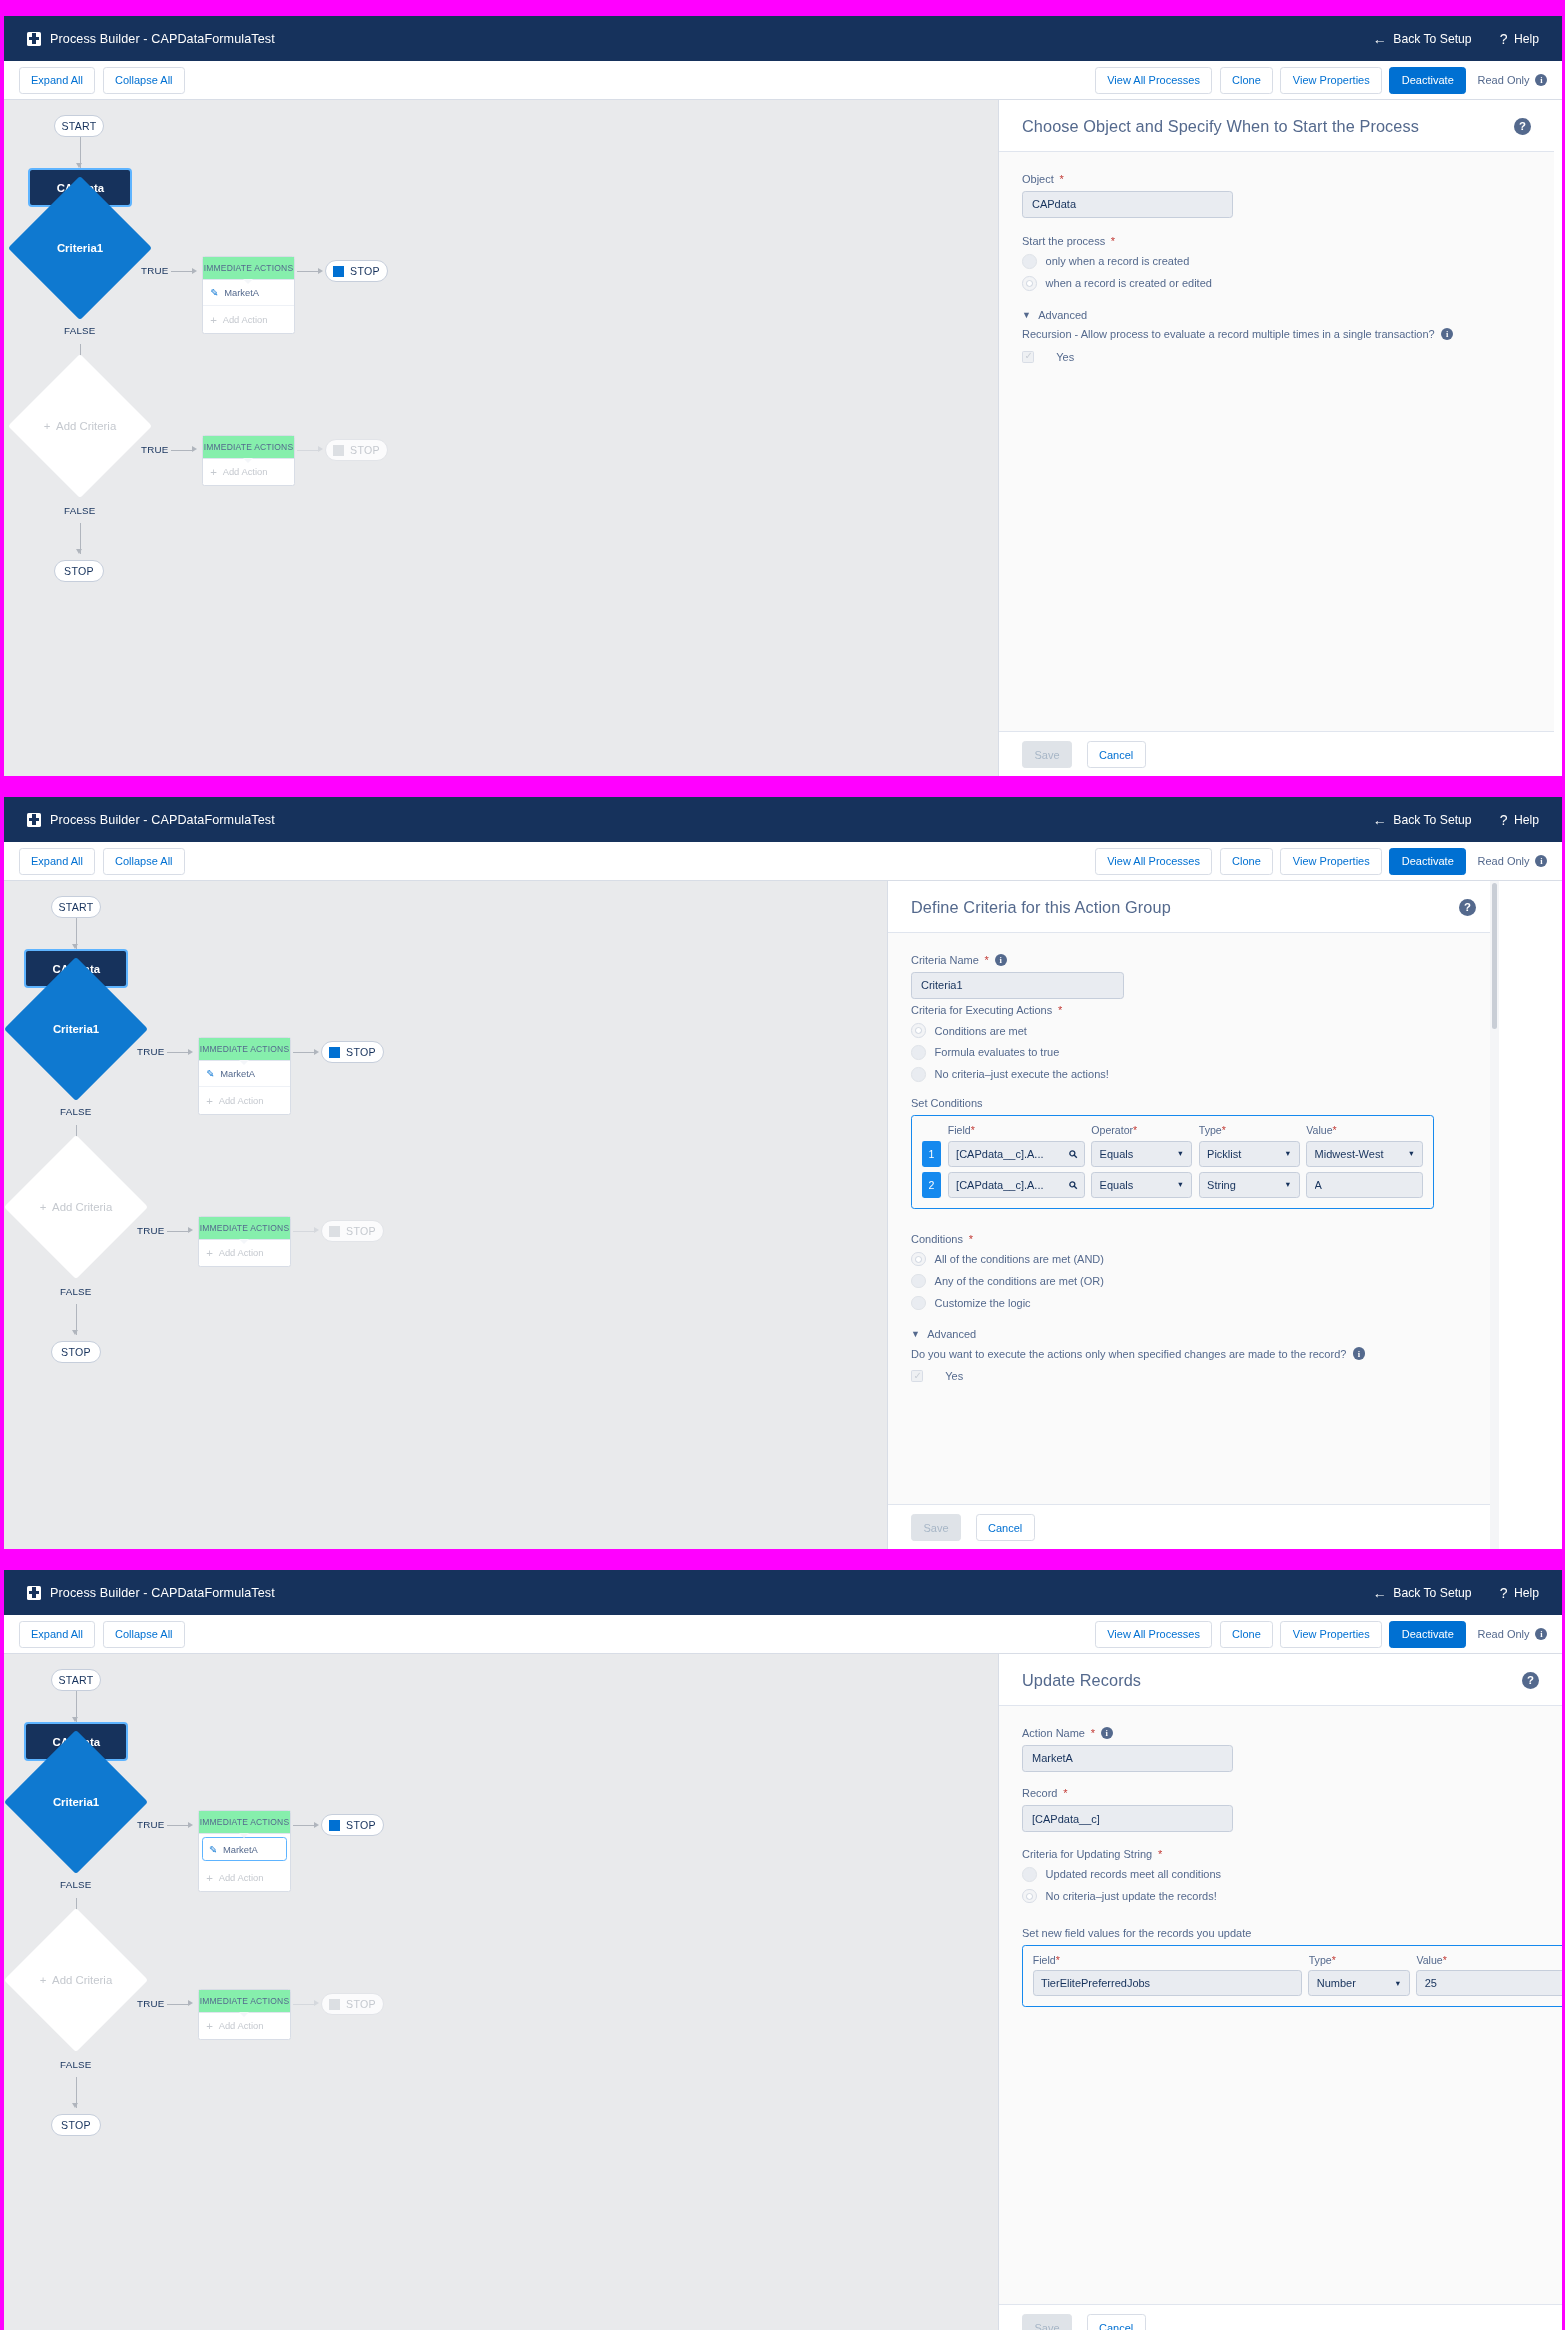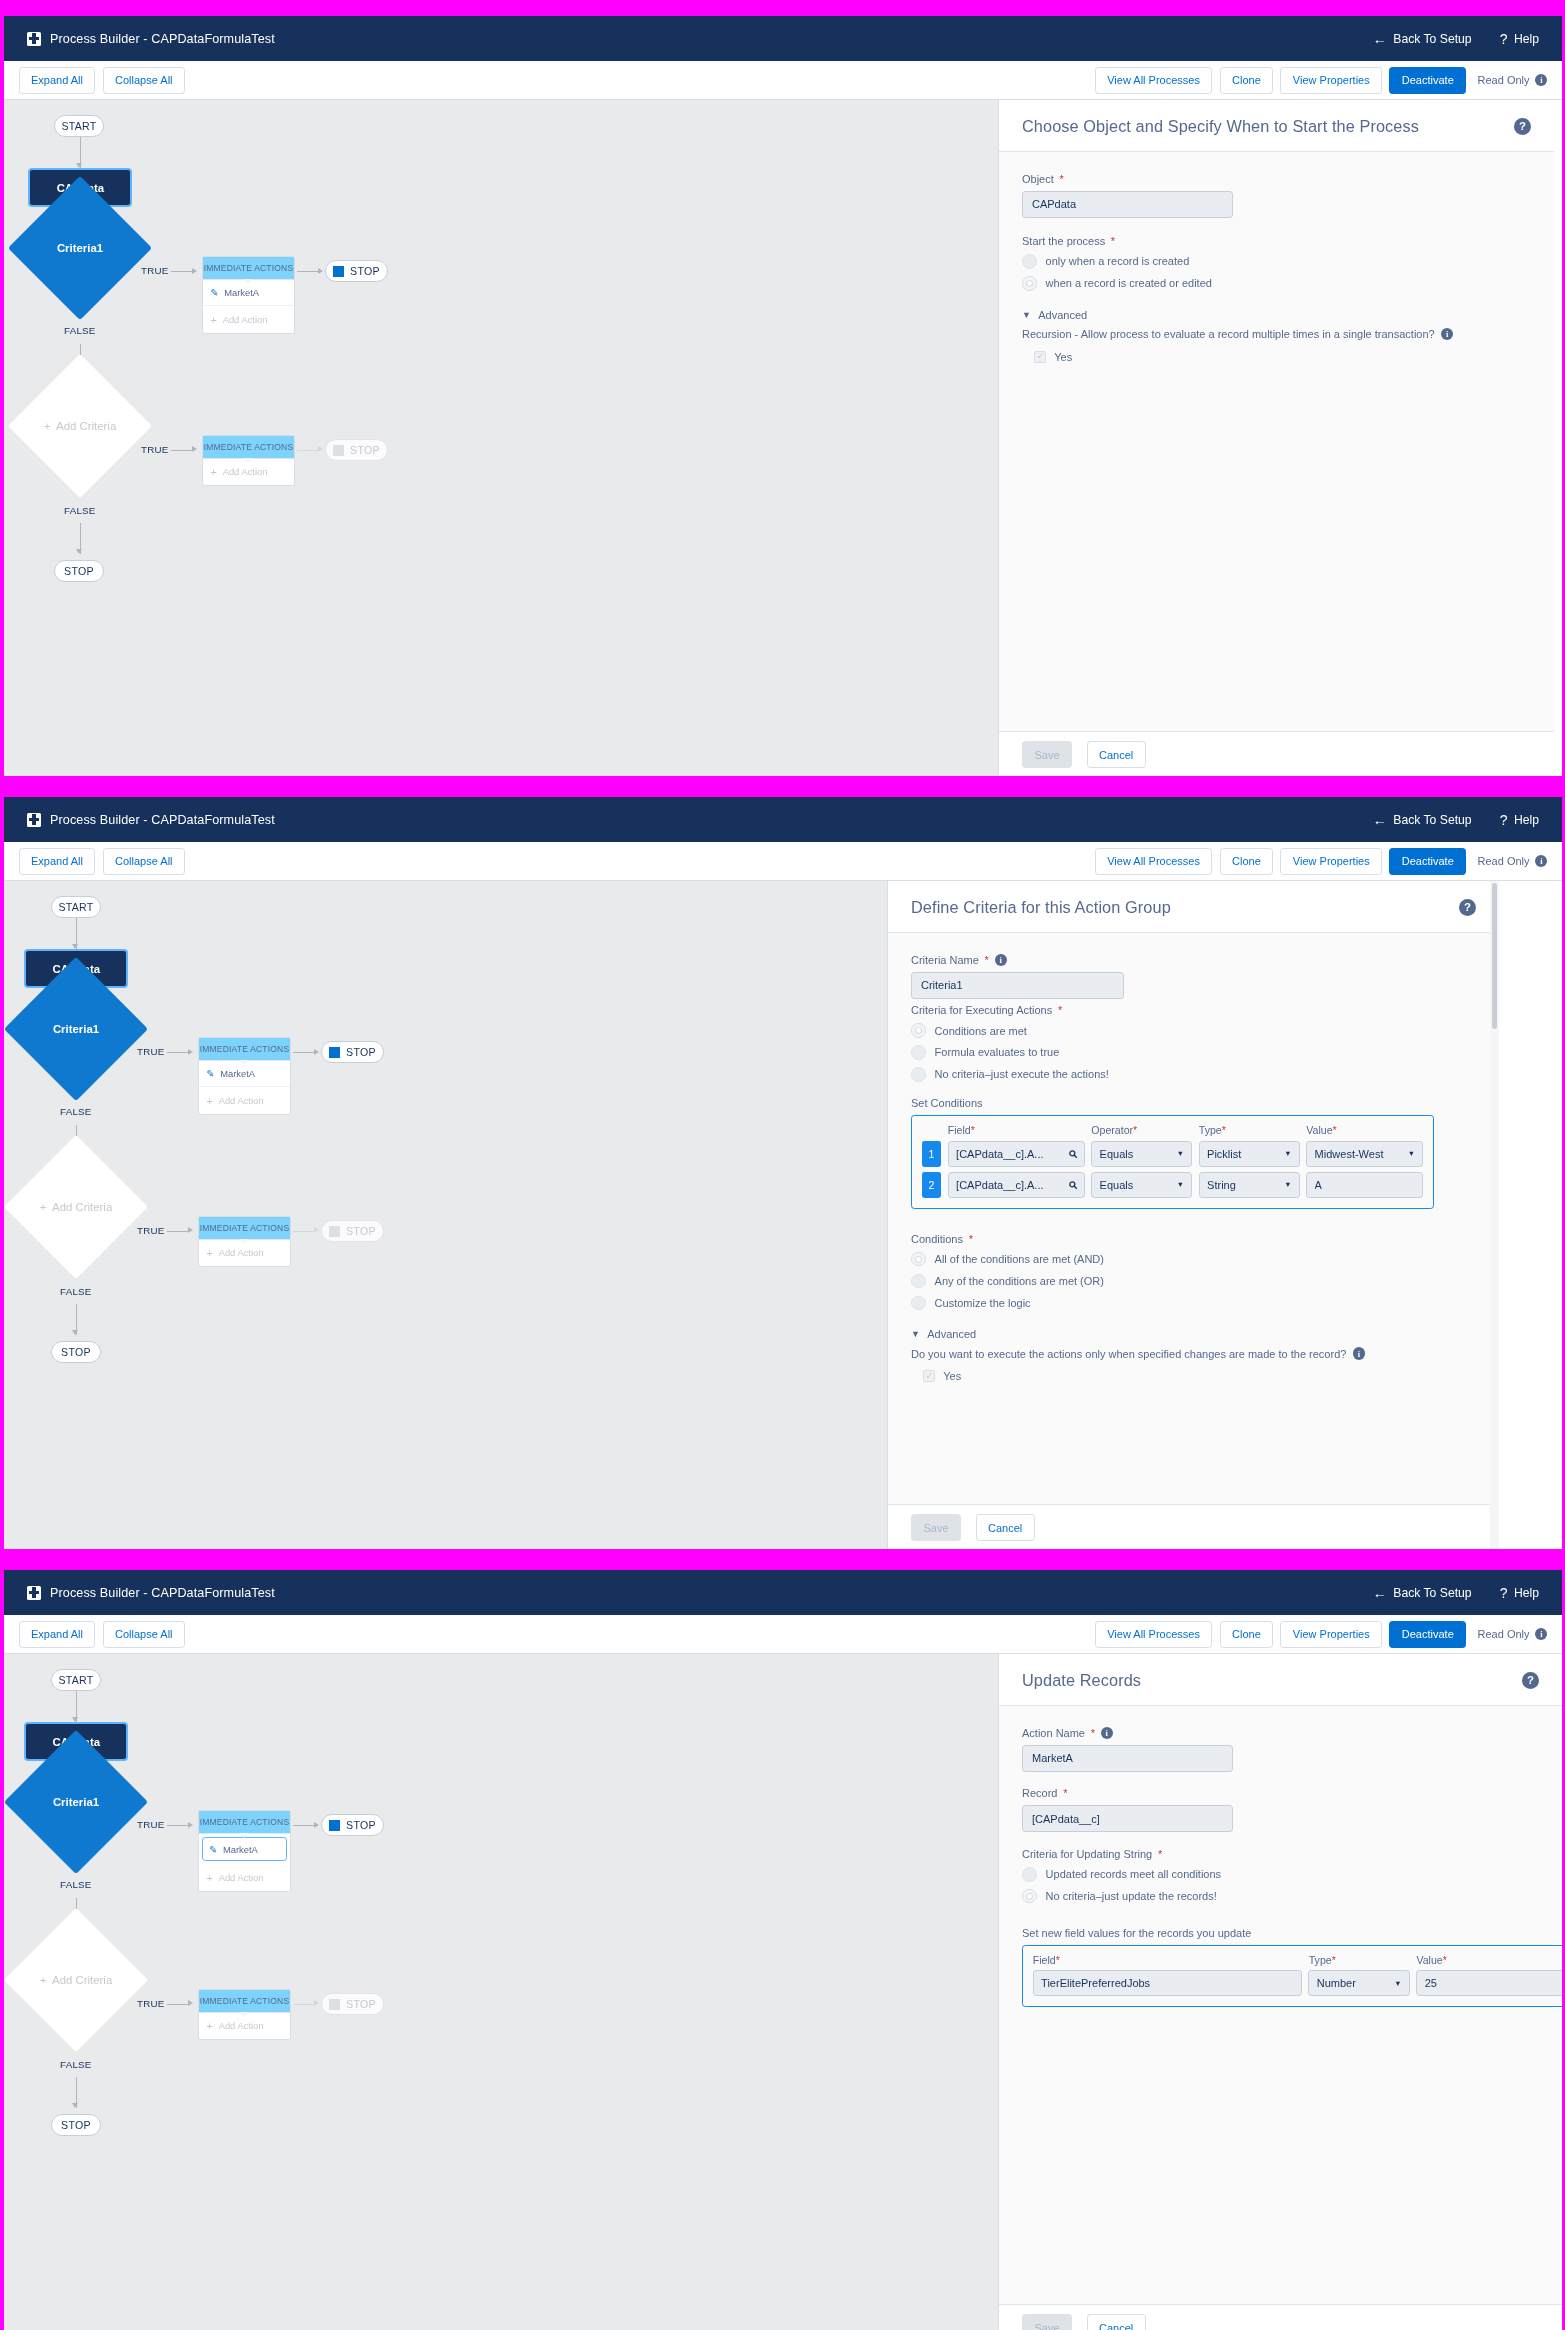--- a/index.html
+++ b/index.html
@@ -179,21 +179,21 @@
     width: 4.9px; height: 4.9px; border-radius: 50%; background: #ffffff;
     box-shadow: 0 0 0 0.8px #cfd6e0;
   }
   .adv {
     display: flex; align-items: center; gap: 7.3px;
     font-size: 11px; color: #54698d;
     margin: 18px 0 7.3px 0; cursor: pointer;
   }
   .chev { font-size: 9px; }
   .qtext { font-size: 11px; color: #54698d; display: flex; align-items: center; gap: 6.5px; }
-  .chk-row { display: flex; align-items: center; gap: 8px; margin-top: 10.6px; font-size: 11px; color: #54698d; margin-left: 12px; }
+  .chk-row { display: flex; align-items: center; gap: 22px; margin-top: 10.6px; font-size: 11px; color: #54698d; }
   .chk {
     width: 12.2px; height: 12.2px; border-radius: 1.6px;
     background: #eef0f3; border: 0.8px solid #d8dde6; flex: none;
     position: relative;
   }
   .chk::after {
     content: "✓"; position: absolute; left: 1.6px; top: -1.6px;
     font-size: 9.8px; color: #c9ced6;
   }
 
@@ -272,21 +272,21 @@
     display: flex; align-items: center; justify-content: center;
     width: 102px; height: 102px; pointer-events: none;
   }
   .dlabel.ghost { color: #c5c9cf; font-weight: normal; gap: 5.7px; }
 
   .actbox {
     position: absolute; width: 93px; border: 0.8px solid #d8dde6;
     background: #ffffff; border-radius: 2.4px; overflow: visible;
   }
   .actbox .ah {
-    background: #7dd3fc; border-bottom: 0.8px solid #e0e5ee;
+    background: #86efac; border-bottom: 0.8px solid #e0e5ee;
     font-size: 8.5px; color: #54698d; letter-spacing: 0.2px;
     text-align: center; padding: 5.7px 0; position: relative;
   }
   .actbox .ah::after {
     content: ""; position: absolute; left: 50%; bottom: -5.7px;
     margin-left: -5.7px; width: 0; height: 0;
     border-left: 5.7px solid transparent; border-right: 5.7px solid transparent;
     border-top: 5.7px solid #f4f6f9;
   }
   .arow {

